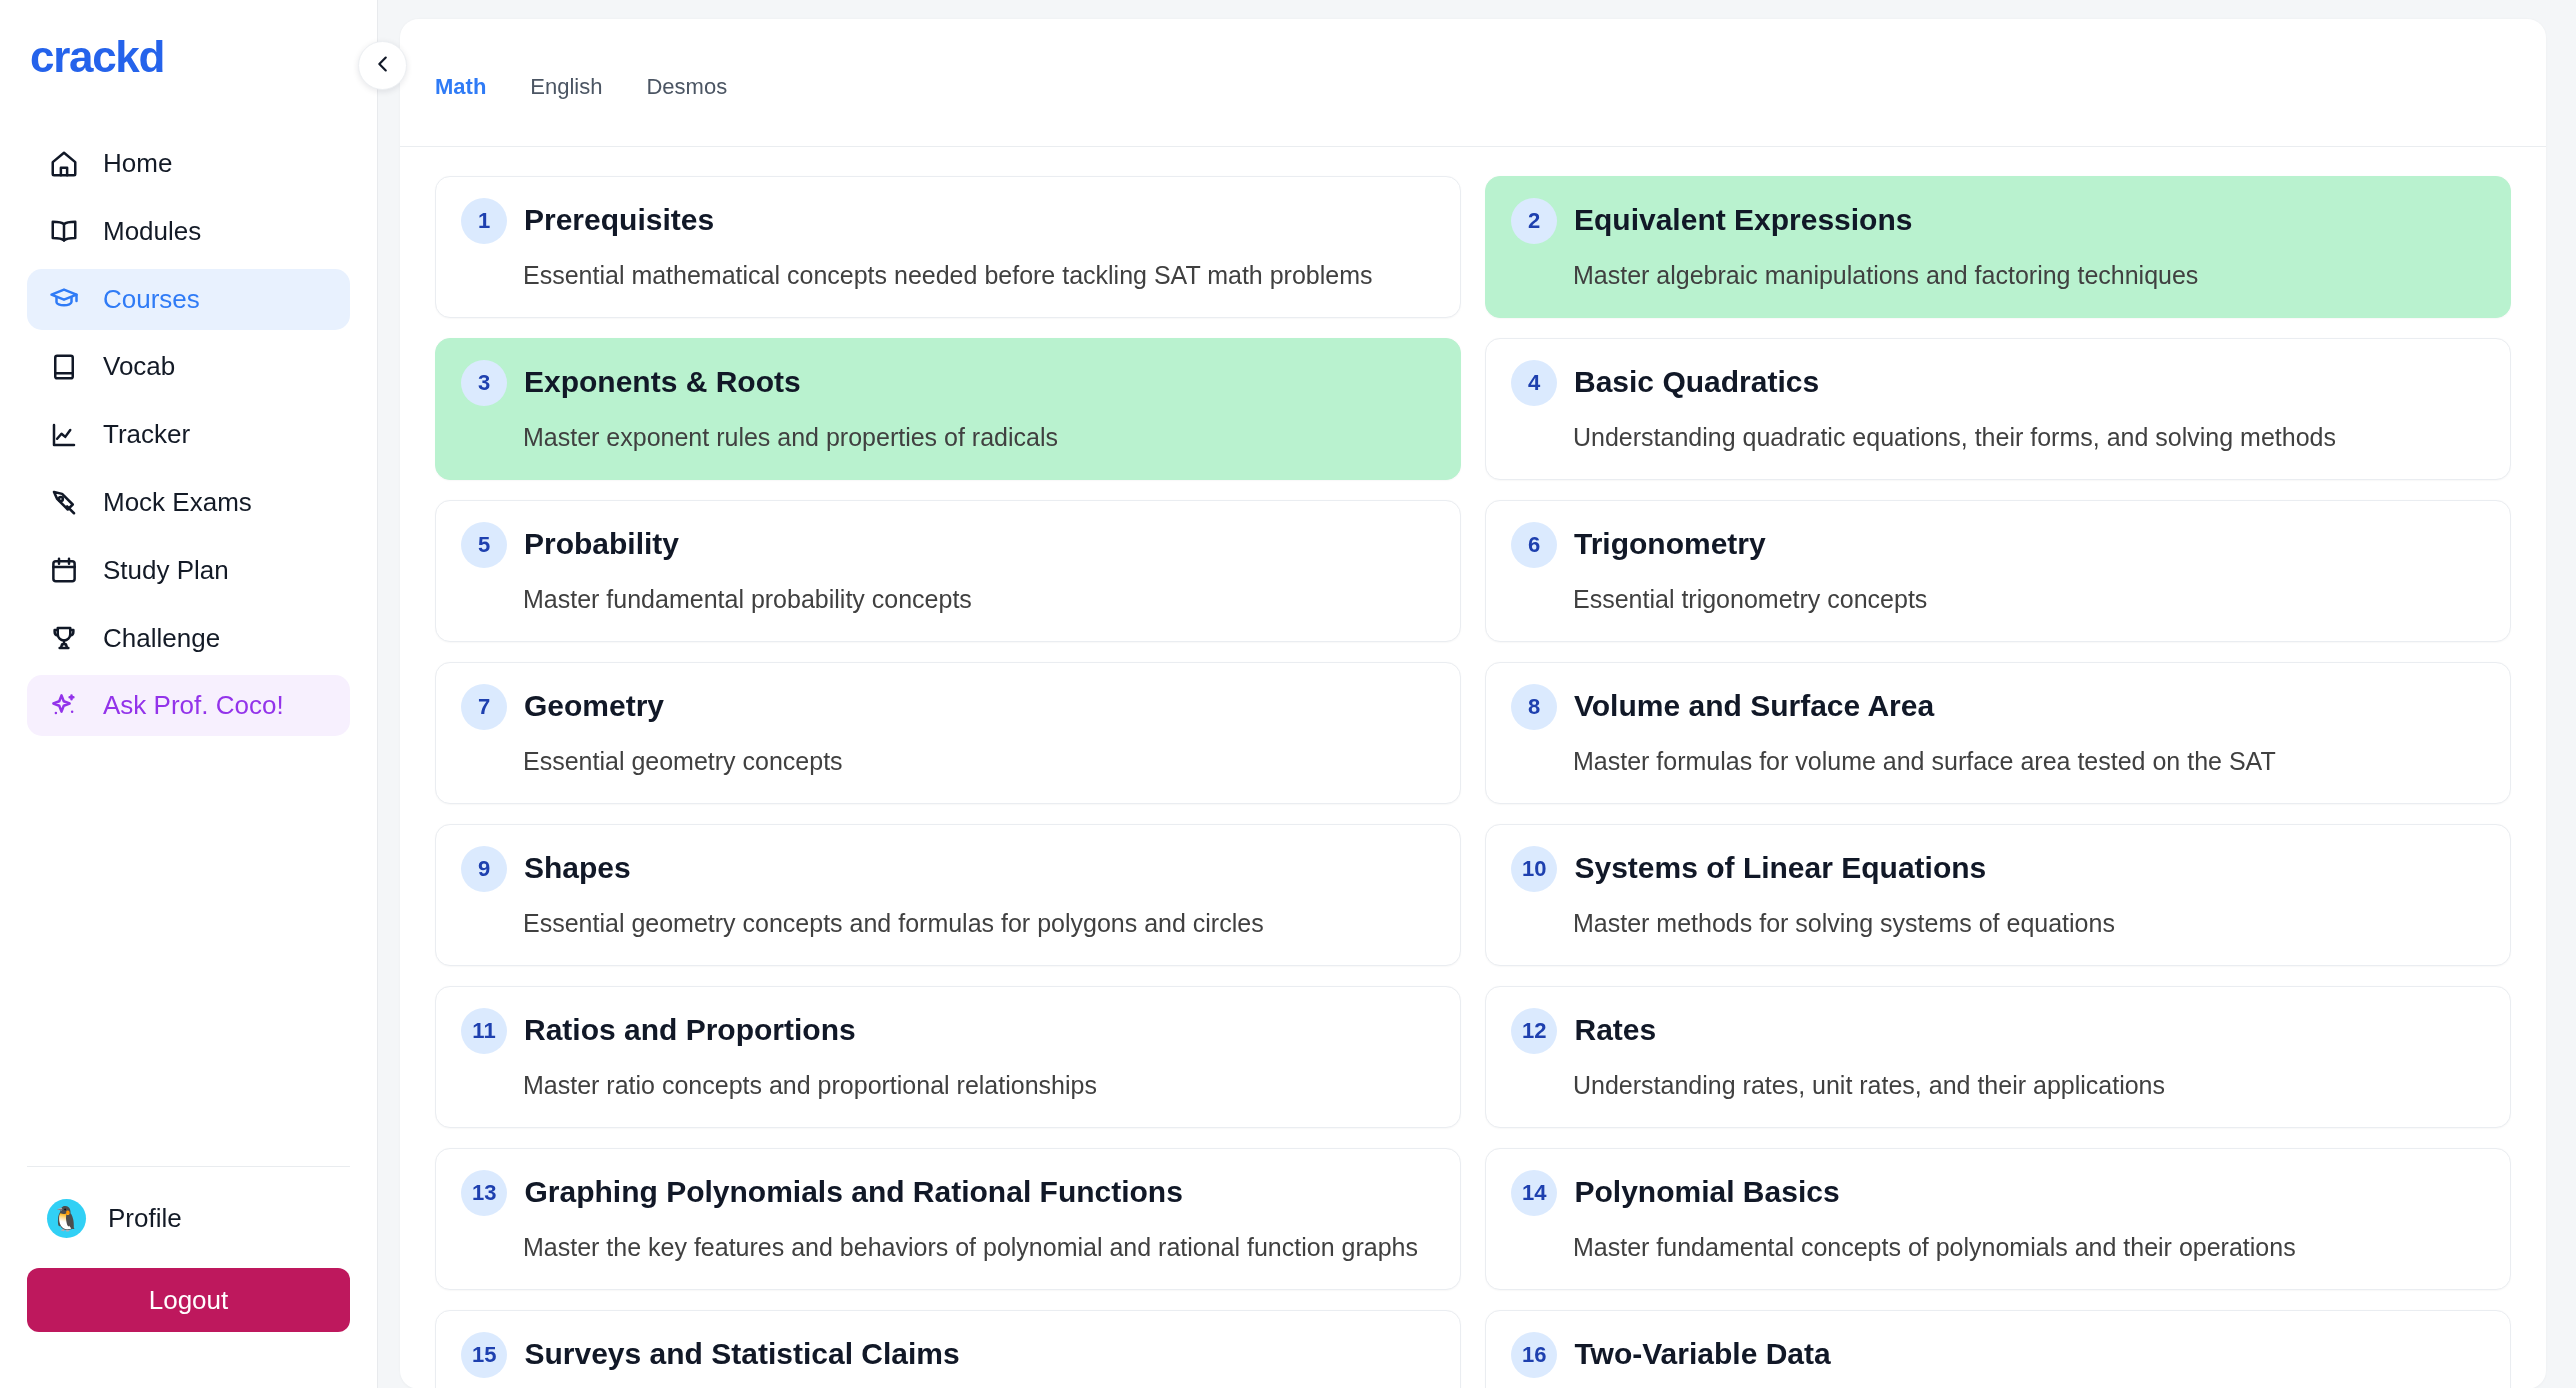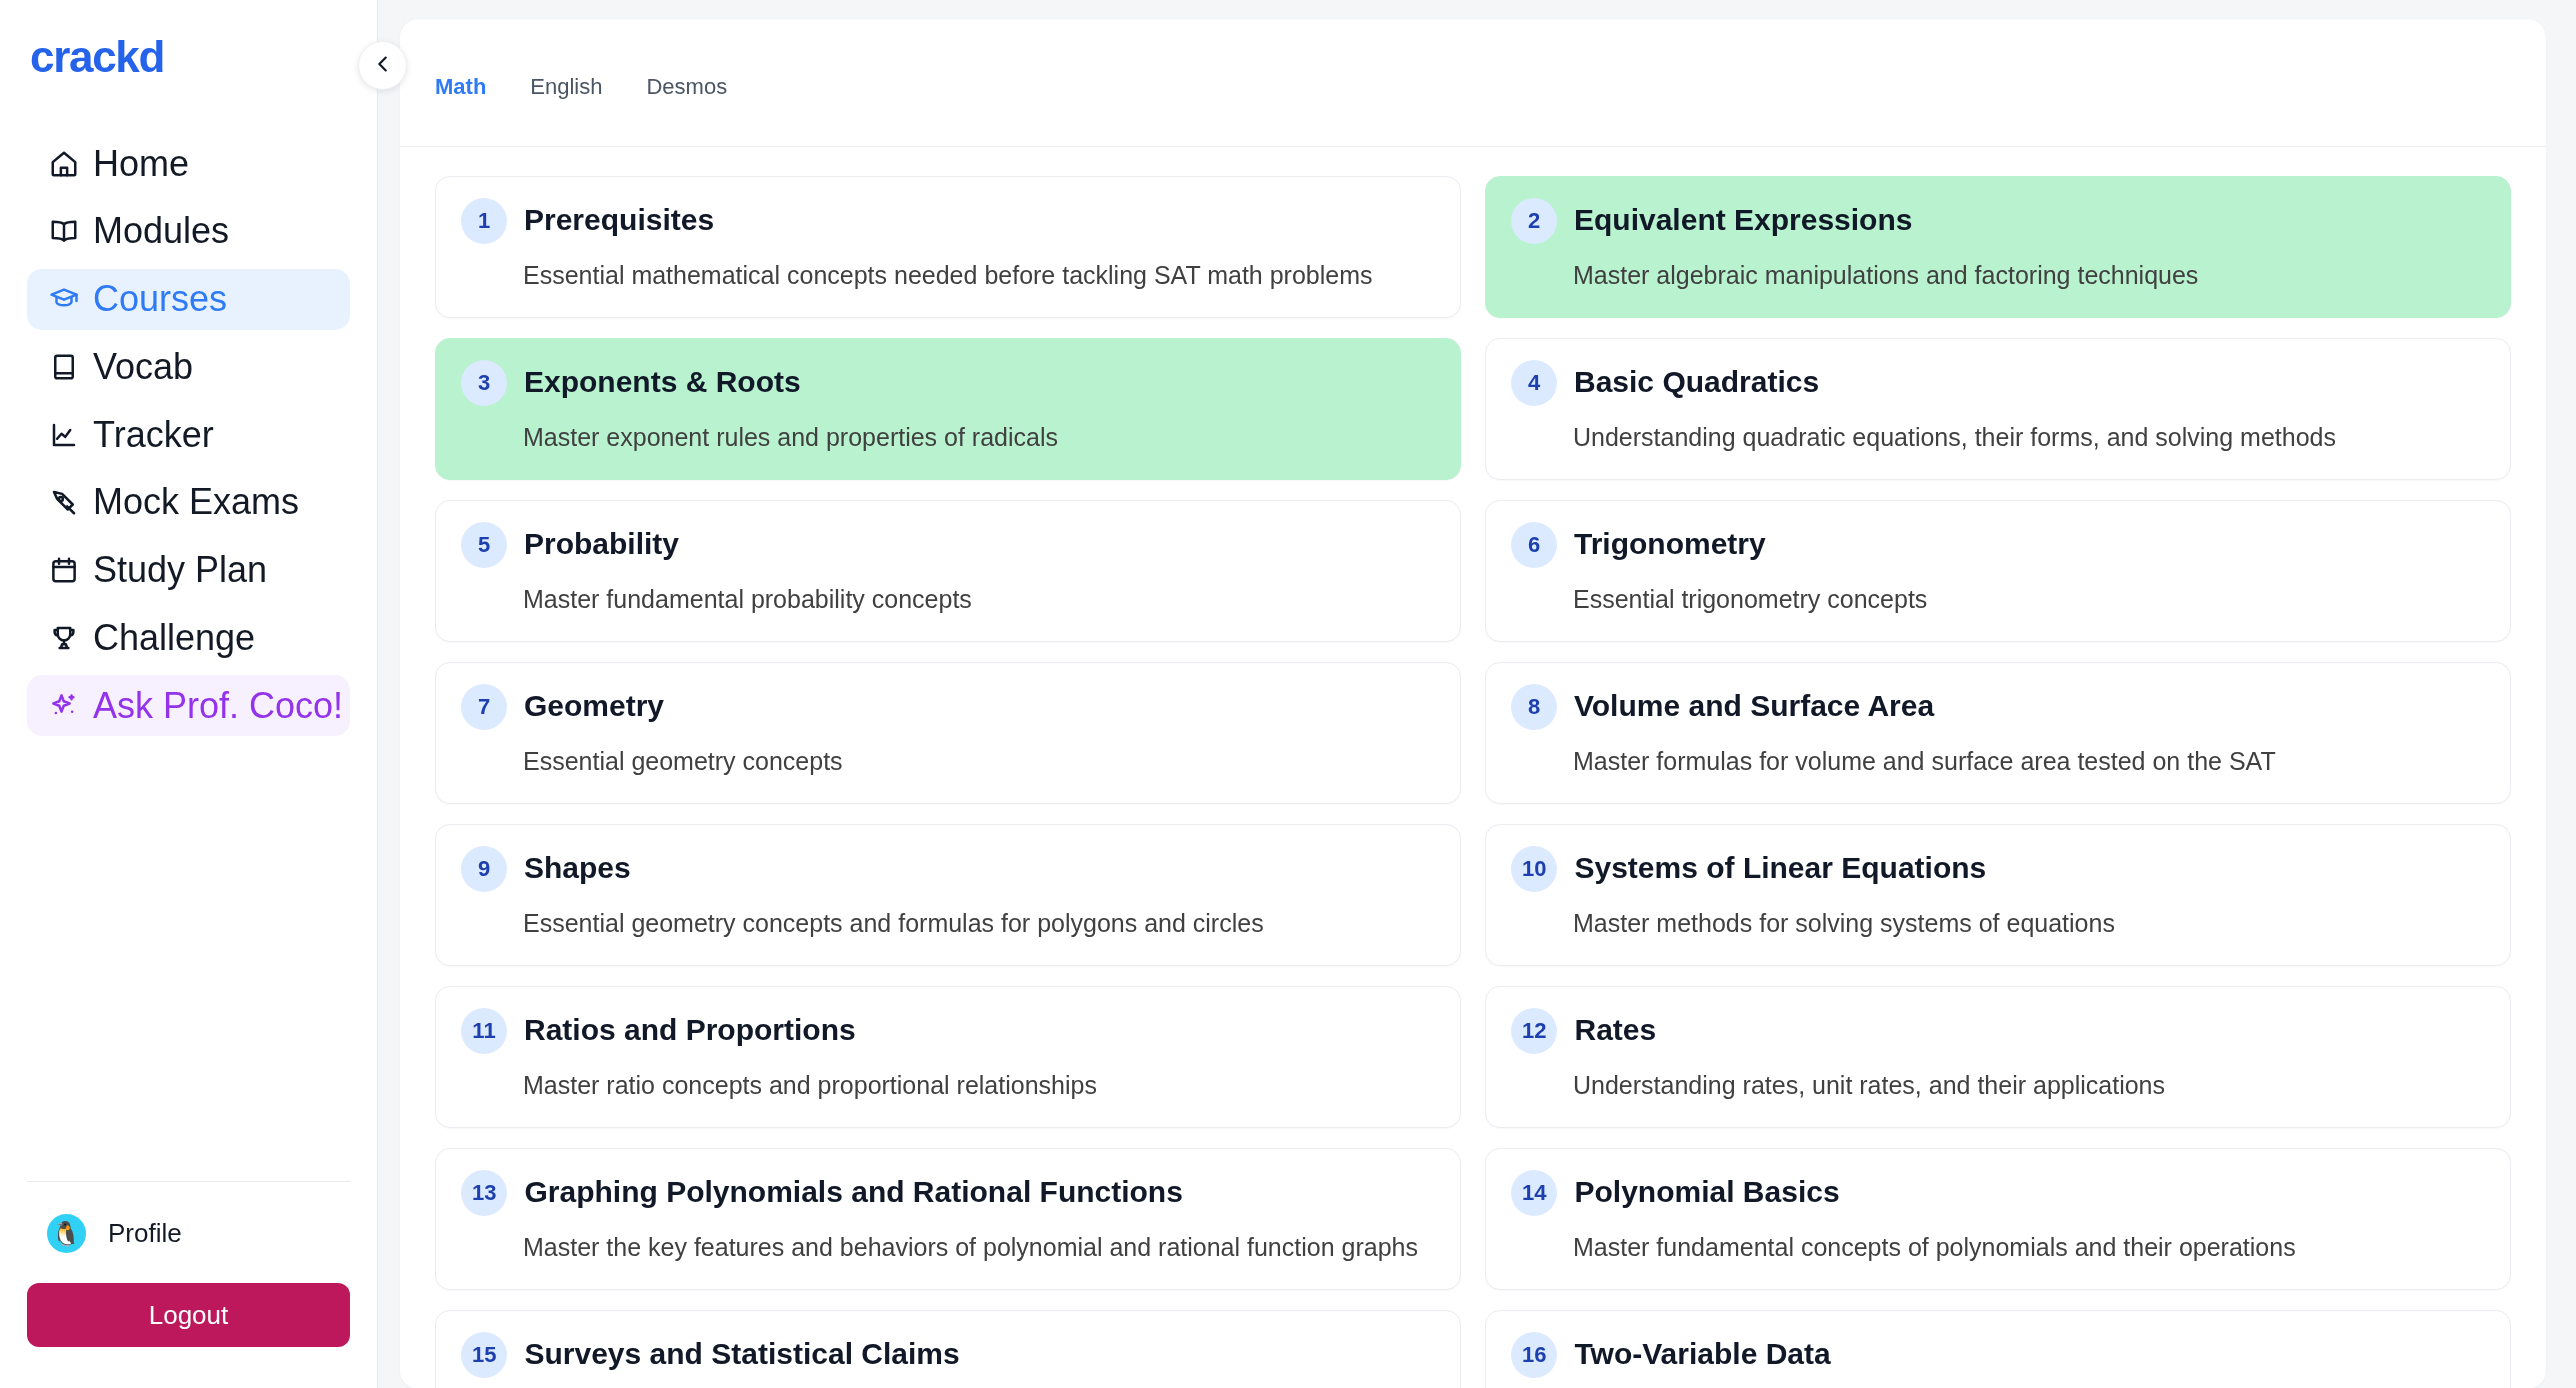--- a/index.html
+++ b/index.html
@@ -9,32 +9,32 @@
     font-family: "Liberation Sans", sans-serif;
     overflow: hidden;
   }
   .app { display: flex; width: 2576px; height: 1389px; position: relative; }
 
   
   .sidebar {
     width: 378px; height: 1389px; background: #ffffff;
     border-right: 0.8px solid #e8eaed;
     display: flex; flex-direction: column;
-    padding: 0 0 3px 0; position: relative; flex: 0 0 378px;
+    padding: 0 0 18px 0; position: relative; flex: 0 0 378px;
   }
   .brand {
     font-size: 44px; font-weight: 700; color: #2563eb;
     letter-spacing: -1.3px; padding: 32px 0 0 30px;
     font-family: "Liberation Sans", sans-serif;
   }
   .nav { margin-top: 51px; padding: 0 27px; display: flex; flex-direction: column; gap: 6.8px; }
   .nav-item {
-    display: flex; align-items: center; gap: 12px;
+    display: flex; align-items: center; gap: 22px;
     height: 61px; padding: 0 20px; border-radius: 15px;
-    color: #131a26; font-size: 36px; cursor: pointer;
+    color: #131a26; font-size: 26px; cursor: pointer;
   }
   .nav-item .ico { width: 34px; height: 34px; display: flex; align-items: center; justify-content: center; flex: 0 0 34px; }
   .nav-item .ico svg { width: 30px; height: 30px; display: block; }
   .nav-item.active { background: #e8f1fe; color: #2f7bf6; }
   .nav-item.active .ico svg { stroke: #2f7bf6; }
   .nav-item.coco { background: #f7f0fe; color: #9333ea; }
   .nav-item.coco .ico svg { stroke: #9333ea; }
   .nav-label { white-space: nowrap; }
 
   .sidebar-bottom { margin-top: auto; padding: 0 27px 39px 27px; }

